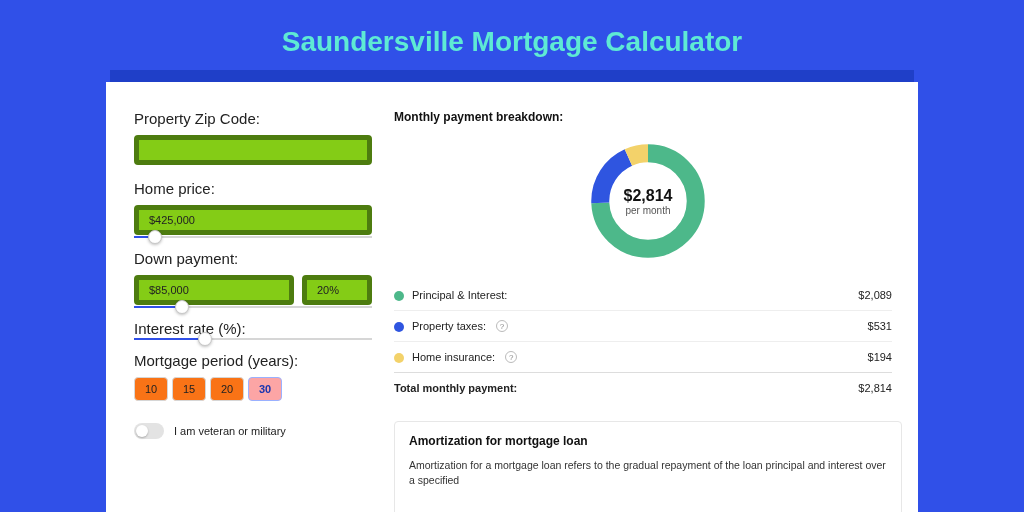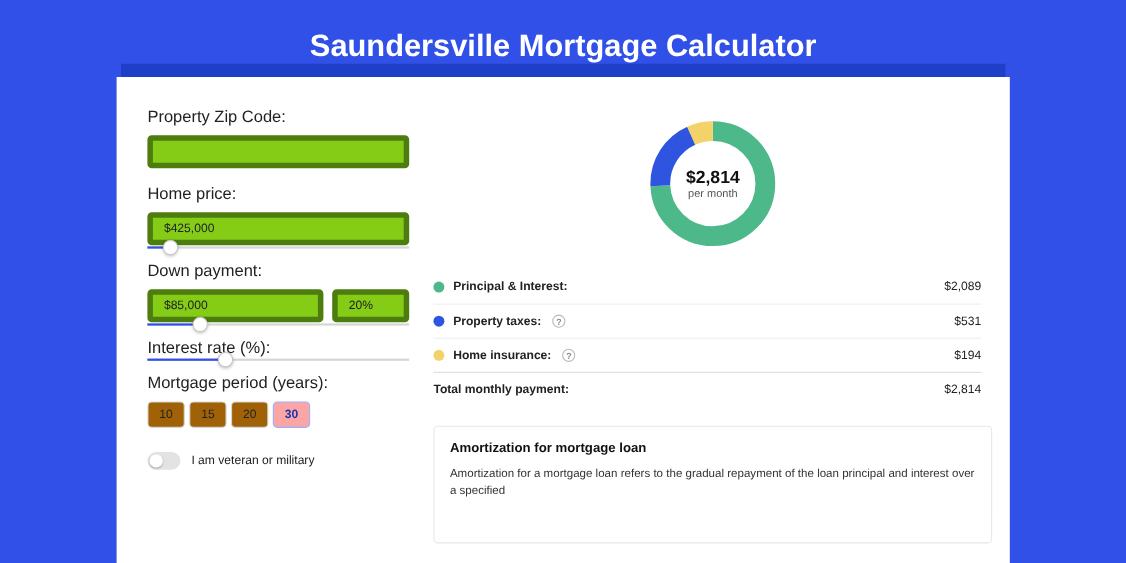--- a/index.html
+++ b/index.html
@@ -3,24 +3,24 @@
 <meta charset="utf-8">
 <style>
   * { box-sizing: border-box; margin: 0; padding: 0; }
   html, body { width: 1024px; height: 512px; overflow: hidden; }
   body {
     font-family: -apple-system, BlinkMacSystemFont, "Segoe UI", Arial, sans-serif;
     background: #3050e8;
   }
   .page-title {
     text-align: center;
-    color: #ffffff;
+    color: #5eead4;
     font-size: 28px;
     font-weight: 700;
-    padding: 26px 0 0;
+    padding: 26px 0 12px;
     border-radius: 16px;
   }
   .shadow-band {
     background: #1f3fc8;
     margin: 0 110px 0 110px;
     padding-top: 12px;
     height: 600px;
   }
   .card {
     background: #fff;
@@ -77,21 +77,21 @@
     border: 1px solid #c8c8c8;
     box-shadow: 0 1px 3px rgba(0,0,0,0.25);
     transform: translateX(-7px);
   }
 
   .periods { display: flex; gap: 4px; margin-top: 4px; }
   .period-btn {
     width: 34px; height: 24px;
     border: 1px solid #d6d6d6;
     border-radius: 4px;
-    background: #a16207;
+    background: #f97316;
     font-size: 11px;
     color: #222;
     display: flex; align-items: center; justify-content: center;
     cursor: pointer;
   }
   .period-btn.active {
     background: #fca5a5;
     border-color: #9ab1ff;
     color: #1a35b0;
     font-weight: 600;
@@ -140,21 +140,21 @@
   .break-list { padding: 4px 10px 0 0; }
   .break-row {
     display: flex;
     align-items: center;
     justify-content: space-between;
     padding: 9px 0;
     font-size: 11px;
     color: #222;
   }
   .break-row + .break-row { border-top: 1px solid #eee; }
-  .break-left { display: flex; align-items: center; gap: 8px; font-weight: bold; }
+  .break-left { display: flex; align-items: flex-end; gap: 8px; }
   .dot { width: 10px; height: 10px; border-radius: 50%; }
   .info-icon {
     width: 12px; height: 12px; border-radius: 50%;
     border: 1px solid #bbb;
     font-size: 8px; color: #888;
     display: inline-flex; align-items: center; justify-content: center;
     margin-left: 2px;
   }
   .break-row.total { font-weight: 700; border-top: 1px solid #ddd; }
   .break-row .val { font-weight: 400; }
@@ -231,20 +231,21 @@
       <div class="vet-row">
         <div class="toggle">
           <div class="toggle-knob"></div>
         </div>
         <div class="vet-label">I am veteran or military</div>
       </div>
 
     </div>
 
     <div class="right">
+      <div class="section-title">Monthly payment breakdown:</div>
 
       <div class="donut-wrap">
         <div class="donut">
           <svg viewBox="0 0 42 42">
             <circle cx="21" cy="21" r="15.915" fill="none" stroke="#4db88a" stroke-width="6" stroke-dasharray="74.24 25.76" stroke-dashoffset="0"></circle>
             <circle cx="21" cy="21" r="15.915" fill="none" stroke="#2f55e0" stroke-width="6" stroke-dasharray="18.87 81.13" stroke-dashoffset="-74.24"></circle>
             <circle cx="21" cy="21" r="15.915" fill="none" stroke="#f3d26a" stroke-width="6" stroke-dasharray="6.89 93.11" stroke-dashoffset="-93.11"></circle>
           </svg>
           <div class="donut-center">
             <div class="donut-total">$2,814</div>

